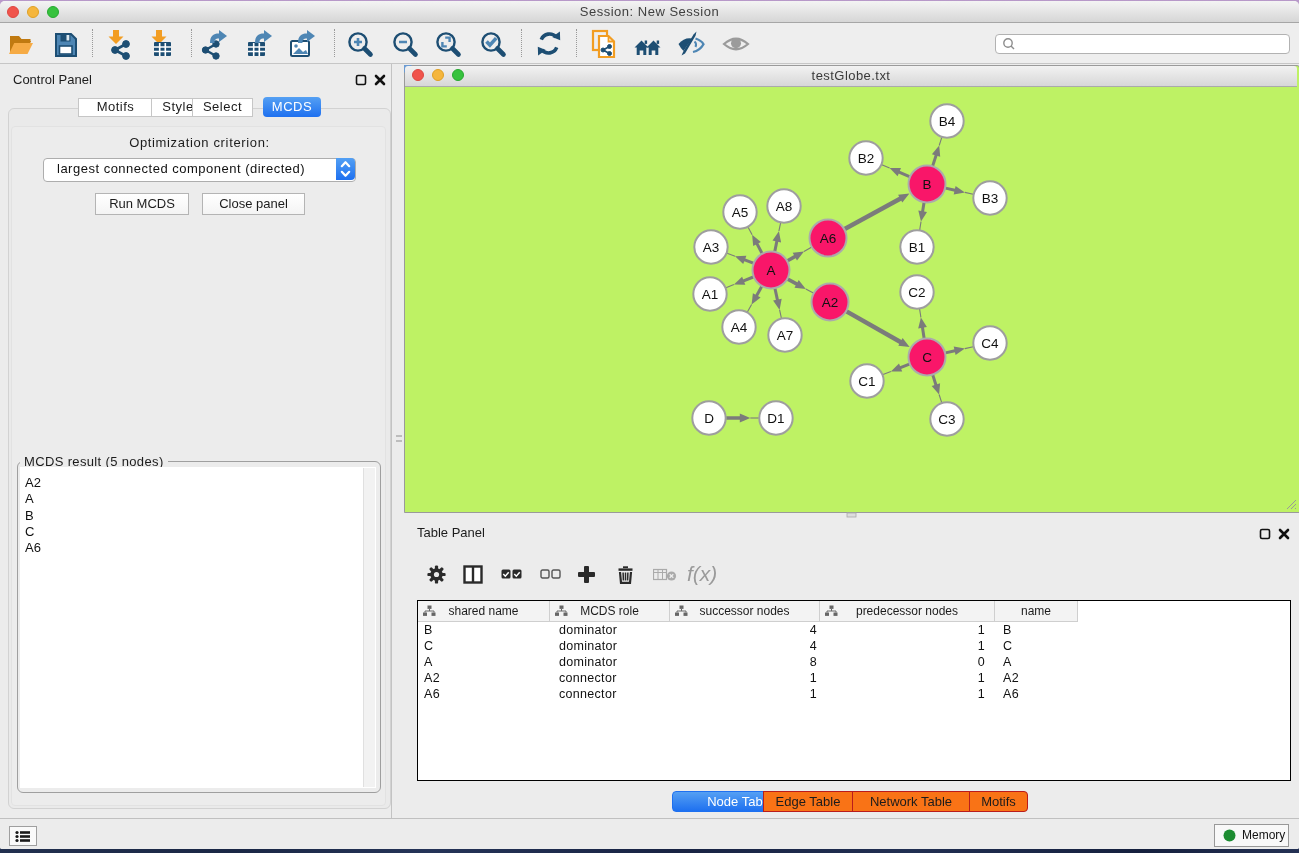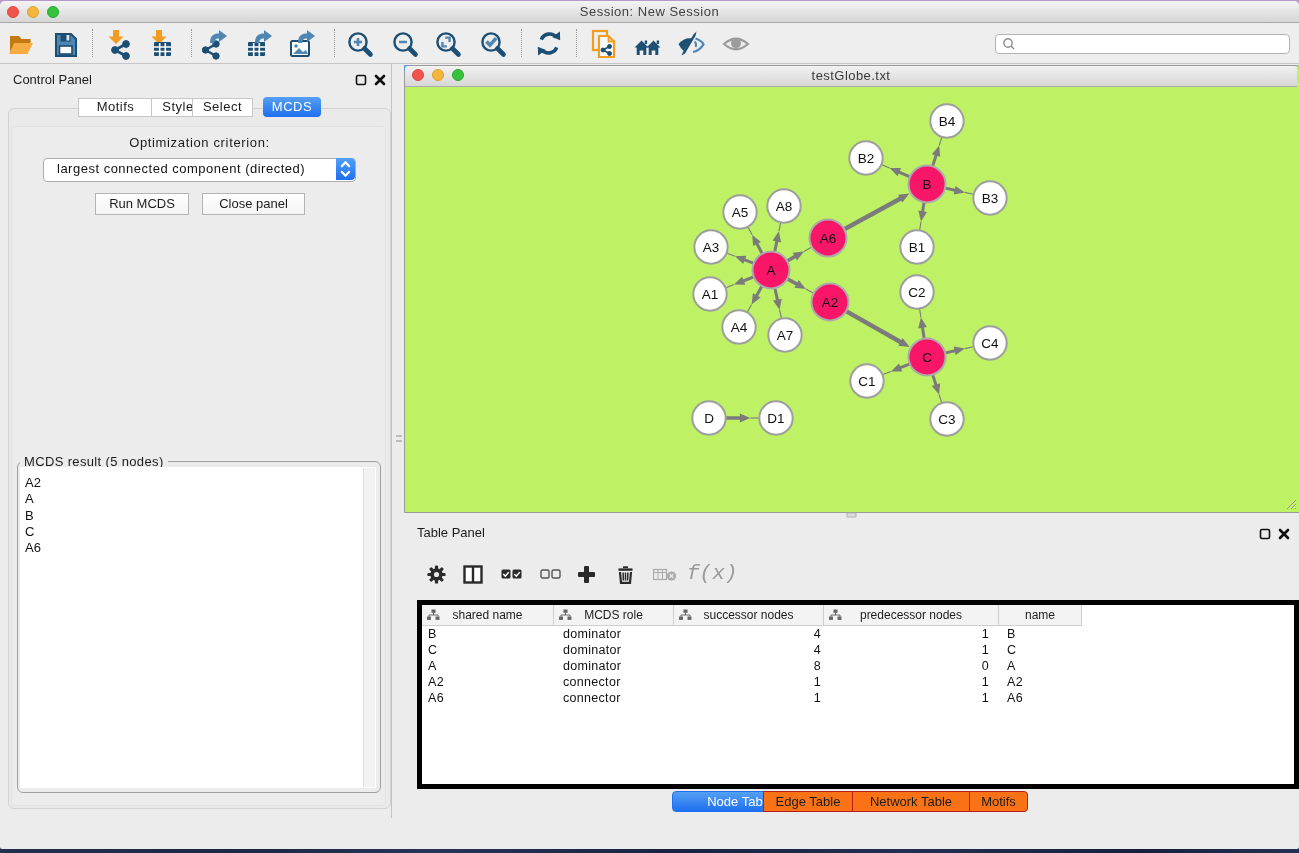--- a/index.html
+++ b/index.html
@@ -34,21 +34,21 @@
 #scrolltrack{right:1px;top:1px;width:11px;height:319px;background:#f2f2f2;border-left:1px solid #e0e0e0;}
 .li{position:absolute;left:5px;font-size:13px;color:#111;}
 
 #netwin{left:404px;top:64px;width:894px;height:446px;background:#bef264;border:1px solid #9a9a9a;border-radius:3px 3px 0 0;}
 #nettitle{left:0;top:0;width:892px;height:20px;background:linear-gradient(180deg,#f2f2f2,#d7d7d7);border-bottom:1px solid #aaa;border-radius:3px 3px 0 0;}
 #nettext{left:0;top:0;width:892px;height:20px;text-align:center;line-height:20px;font-size:13px;letter-spacing:0.45px;color:#3a3a3a;}
 
 #tpanel{left:392px;top:517px;width:907px;height:300px;background:#ececec;}
 #tphead{left:25px;top:7px;font-size:13px;color:#1c1c1c;}
 #tbicons{left:0px;top:44px;width:907px;height:36px;}
-#tblwrap{left:25px;top:82px;width:872px;height:179px;background:#fff;border:5px solid #000000;}
+#tblwrap{left:25px;top:82px;width:872px;height:179px;background:#fff;border:1px solid #000000;}
 .hcell{position:absolute;top:0;height:20px;background:#f3f3f3;border-right:1px solid #cfcfcf;border-bottom:1px solid #cfcfcf;}
 .htext{position:absolute;top:0;width:100%;text-align:center;font-size:12px;color:#1c1c1c;line-height:20px;}
 .cell{position:absolute;font-size:12.5px;letter-spacing:0.3px;color:#111;height:16px;line-height:16px;}
 .btab{position:absolute;top:0;height:19px;background:#f97316;border:1px solid #b91c1c;font-size:13px;color:#1c1c1c;text-align:center;line-height:19px;}
 .btabsel{background:linear-gradient(180deg,#55a0f3,#1e70f0);color:#fff;border:1px solid #1e70f0;}
 
 #statusbar{left:0;top:817px;width:1299px;height:31px;background:#ececec;border-top:1px solid #c0c0c0;}
 #listbtn{left:9px;top:7px;width:26px;height:18px;background:#fafafa;border:1px solid #9f9f9f;}
 #membtn{left:1214px;top:5px;width:73px;height:21px;background:#f8f8f8;border:1px solid #989898;}
 </style></head>
@@ -425,21 +425,21 @@
         <svg class="abs" style="left:261px;top:6px;" width="24" height="13">
           <rect x="0.5" y="1.5" width="13" height="10" fill="none" stroke="#aaa" stroke-width="1.2"></rect>
           <g stroke="#aaa" stroke-width="1">
             <line x1="0.5" y1="4.5" x2="13.5" y2="4.5"></line>
             <line x1="5" y1="1.5" x2="5" y2="11.5"></line>
             <line x1="9.5" y1="1.5" x2="9.5" y2="11.5"></line>
           </g>
           <circle cx="18.5" cy="8" r="4.6" fill="#aaa"></circle>
           <path d="M16.7 6.2 l3.6 3.6 M20.3 6.2 l-3.6 3.6" stroke="#eee" stroke-width="1.3"></path>
         </svg>
-        <div class="abs" style="left:295px;top:0px;font-family:Liberation Mono, monospace;font-style:italic;font-size:21px;color:#9a9a9a;">f(x)</div>
+        <div class="abs" style="left:295px;top:0px;font-family:Liberation Sans, sans-serif;font-style:italic;font-size:21px;color:#9a9a9a;">f(x)</div>
       </div>
   <div class="abs" id="tblwrap">
         <div class="hcell" style="left:0px;width:131px;">
           <div class="htext">shared name</div>
         </div>
         <svg class="abs" style="left:5px;top:4px;" width="13" height="12">
           <g fill="#666">
             <rect x="4.5" y="0.5" width="4" height="3.4"></rect>
             <rect x="0" y="7.5" width="4" height="3.4"></rect>
             <rect x="8.5" y="7.5" width="4" height="3.4"></rect>
@@ -517,20 +517,40 @@
         <div class="cell" style="left:585px;top:85px;">A6</div>
       </div>
   <div class="abs" style="left:0px;top:273px;width:907px;height:21px;">
         <div class="btab btabsel" style="left:280px;width:90px;border-radius:4px 0 0 4px;padding-left:22px;">Node Table</div>
         <div class="btab" style="left:371px;width:88px;">Edge Table</div>
         <div class="btab" style="left:460px;width:116px;">Network Table</div>
         <div class="btab" style="left:577px;width:57px;border-radius:0 4px 4px 0;">Motifs</div>
       </div>
 </div>
 
+<div class="abs" id="statusbar">
+  <div class="abs" id="listbtn">
+        <svg class="abs" style="left:5px;top:2.5px;" width="16" height="13">
+          <g fill="#1a1a1a">
+            <circle cx="2" cy="2.5" r="1.6"></circle>
+            <circle cx="2" cy="6.5" r="1.6"></circle>
+            <circle cx="2" cy="10.5" r="1.6"></circle>
+            <rect x="5" y="1.2" width="10" height="2.6"></rect>
+            <rect x="5" y="5.2" width="10" height="2.6"></rect>
+            <rect x="5" y="9.2" width="10" height="2.6"></rect>
+          </g>
+        </svg>
+      </div>
+  <div class="abs" id="membtn">
+        <svg class="abs" style="left:8px;top:4px;" width="14" height="14">
+          <circle cx="6.5" cy="6.5" r="6" fill="#1c8c31"></circle>
+        </svg>
+        <div class="abs" style="left:27px;top:3px;font-size:12px;color:#111;">Memory</div>
+      </div>
+</div>
   <svg class="abs" style="left:395px;top:432px;" width="8" height="16">
       <g stroke="#aaa" stroke-width="1.4">
         <line x1="1" y1="3" x2="7" y2="3"></line>
         <line x1="1" y1="8" x2="7" y2="8"></line>
       </g>
     </svg>
   <svg class="abs" style="left:845px;top:511px;" width="14" height="6">
       <rect x="2" y="1" width="9" height="4" fill="#ddd" stroke="#aaa" stroke-width="0.8"></rect>
     </svg>
 </div>

